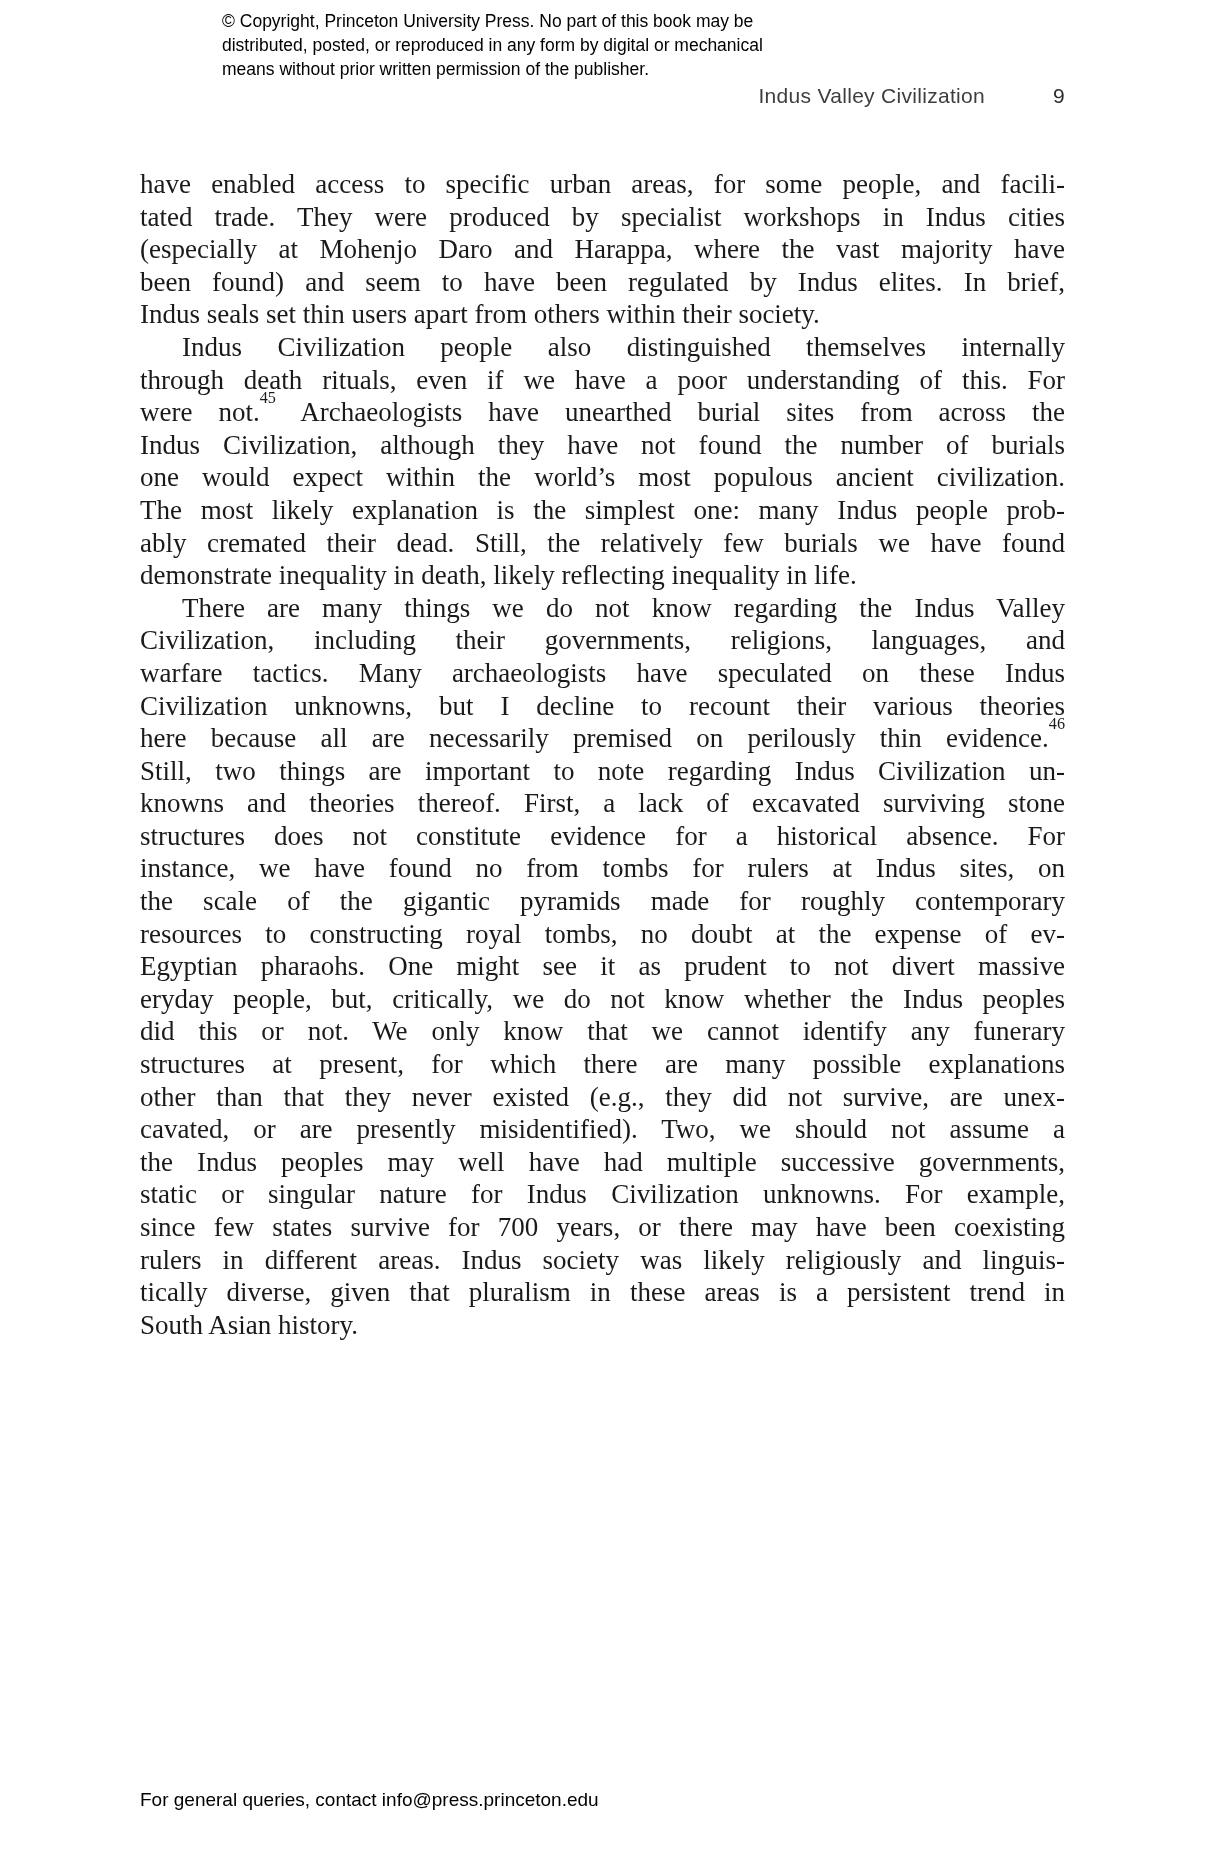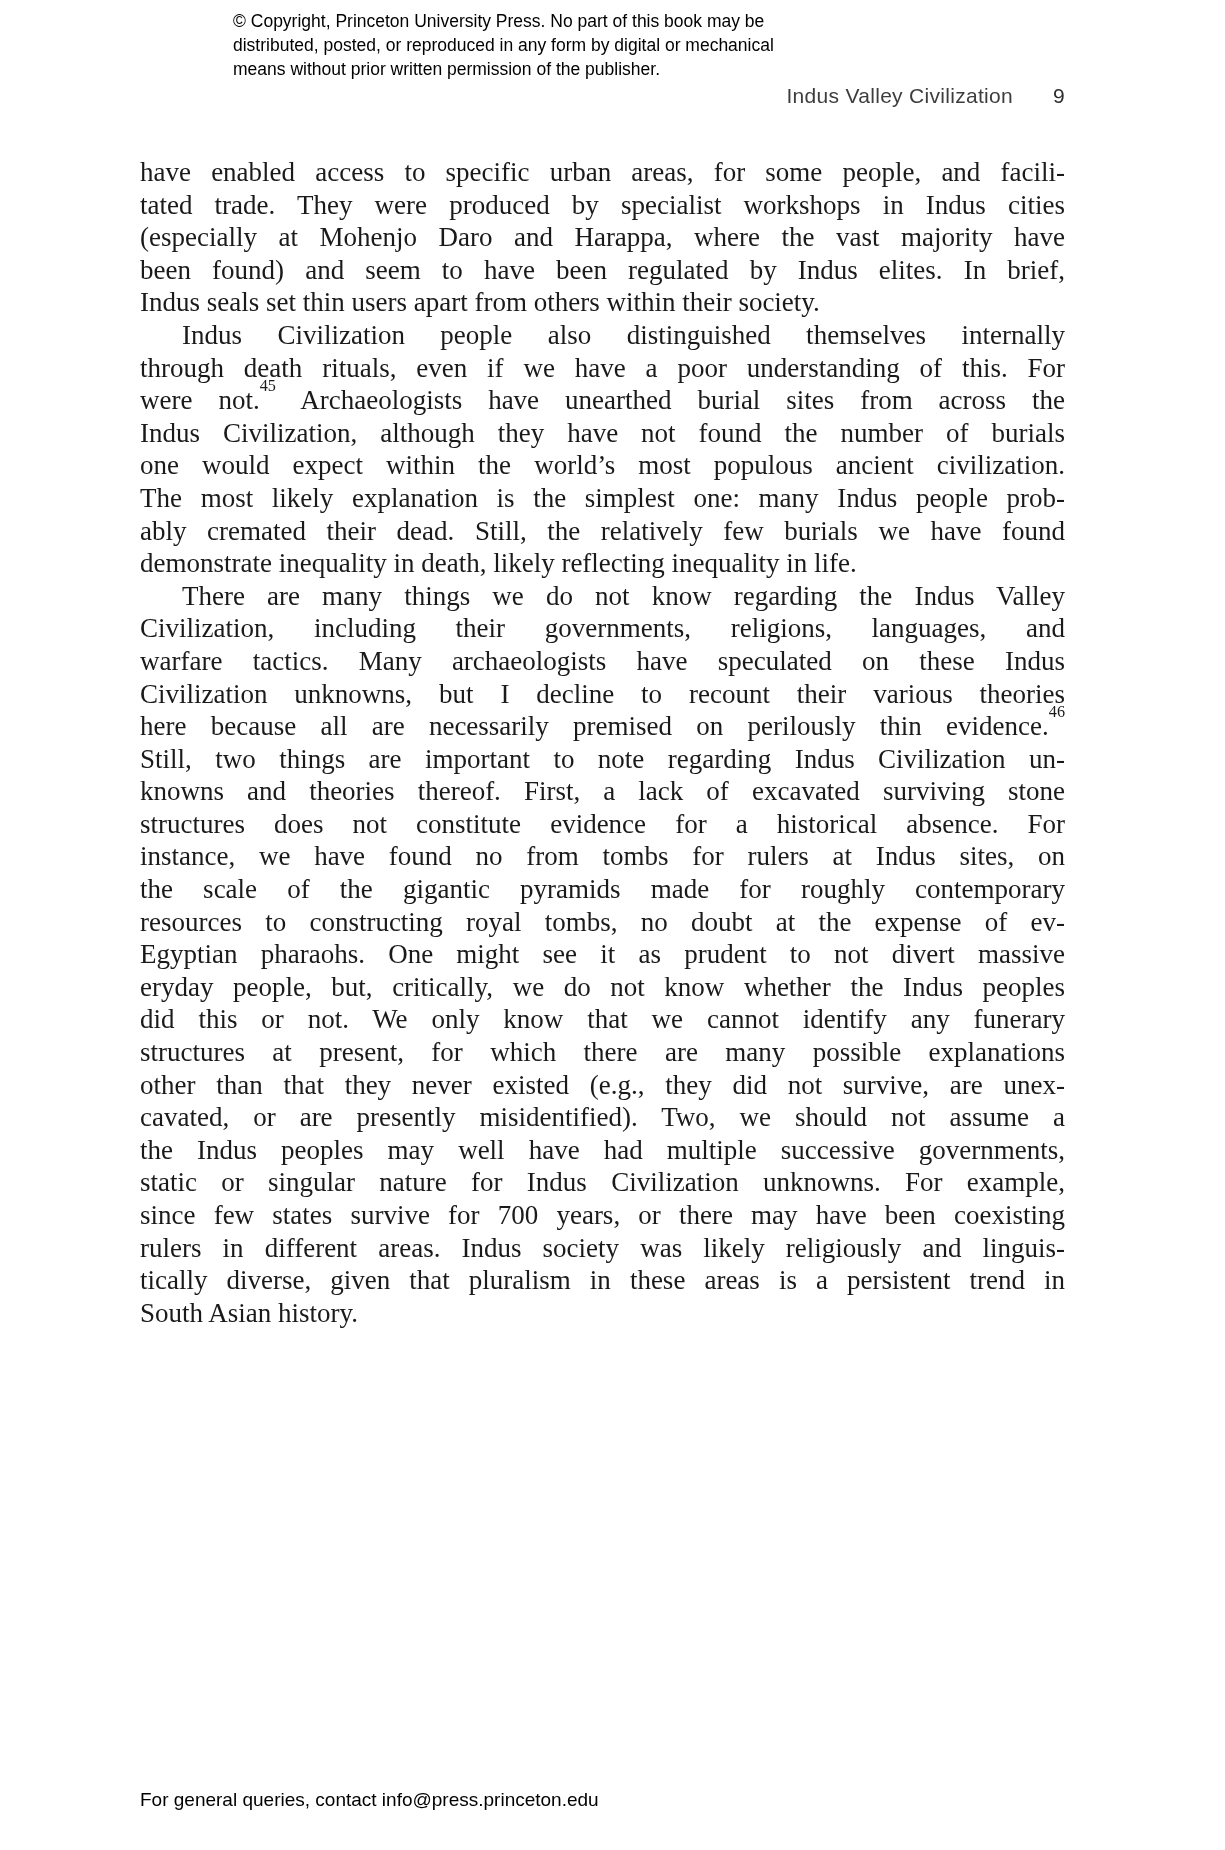--- a/index.html
+++ b/index.html
@@ -7,46 +7,46 @@
     position: relative;
     width: 1225px;
     height: 1850px;
     background: #ffffff;
     font-family: "Liberation Serif", serif;
     color: #1c1c1c;
     overflow: hidden;
   }
   .copyright {
     position: absolute;
-    left: 233px;
+    left: 222px;
     top: 9px;
     font-family: "Liberation Sans", sans-serif;
     font-size: 17.5px;
     line-height: 24px;
     color: #000000;
   }
   .running-head {
     position: absolute;
     left: 140px;
     top: 84px;
     width: 925px;
     display: flex;
     justify-content: flex-end;
     align-items: baseline;
-    gap: 40px;
+    gap: 68px;
     font-family: "Liberation Sans", sans-serif;
     font-size: 21px;
     letter-spacing: 0.3px;
     color: #3d3d3d;
   }
   .running-head .pagenum { color: #2e2e2e; }
   .body-block {
     position: absolute;
     left: 140px;
-    top: 156px;
+    top: 168px;
     width: 925px;
     font-size: 27px;
     line-height: 32.6px;
     color: #1a1a1a;
   }
   .line {
     text-align: justify;
     text-align-last: justify;
   }
   .line.last { text-align-last: left; }

